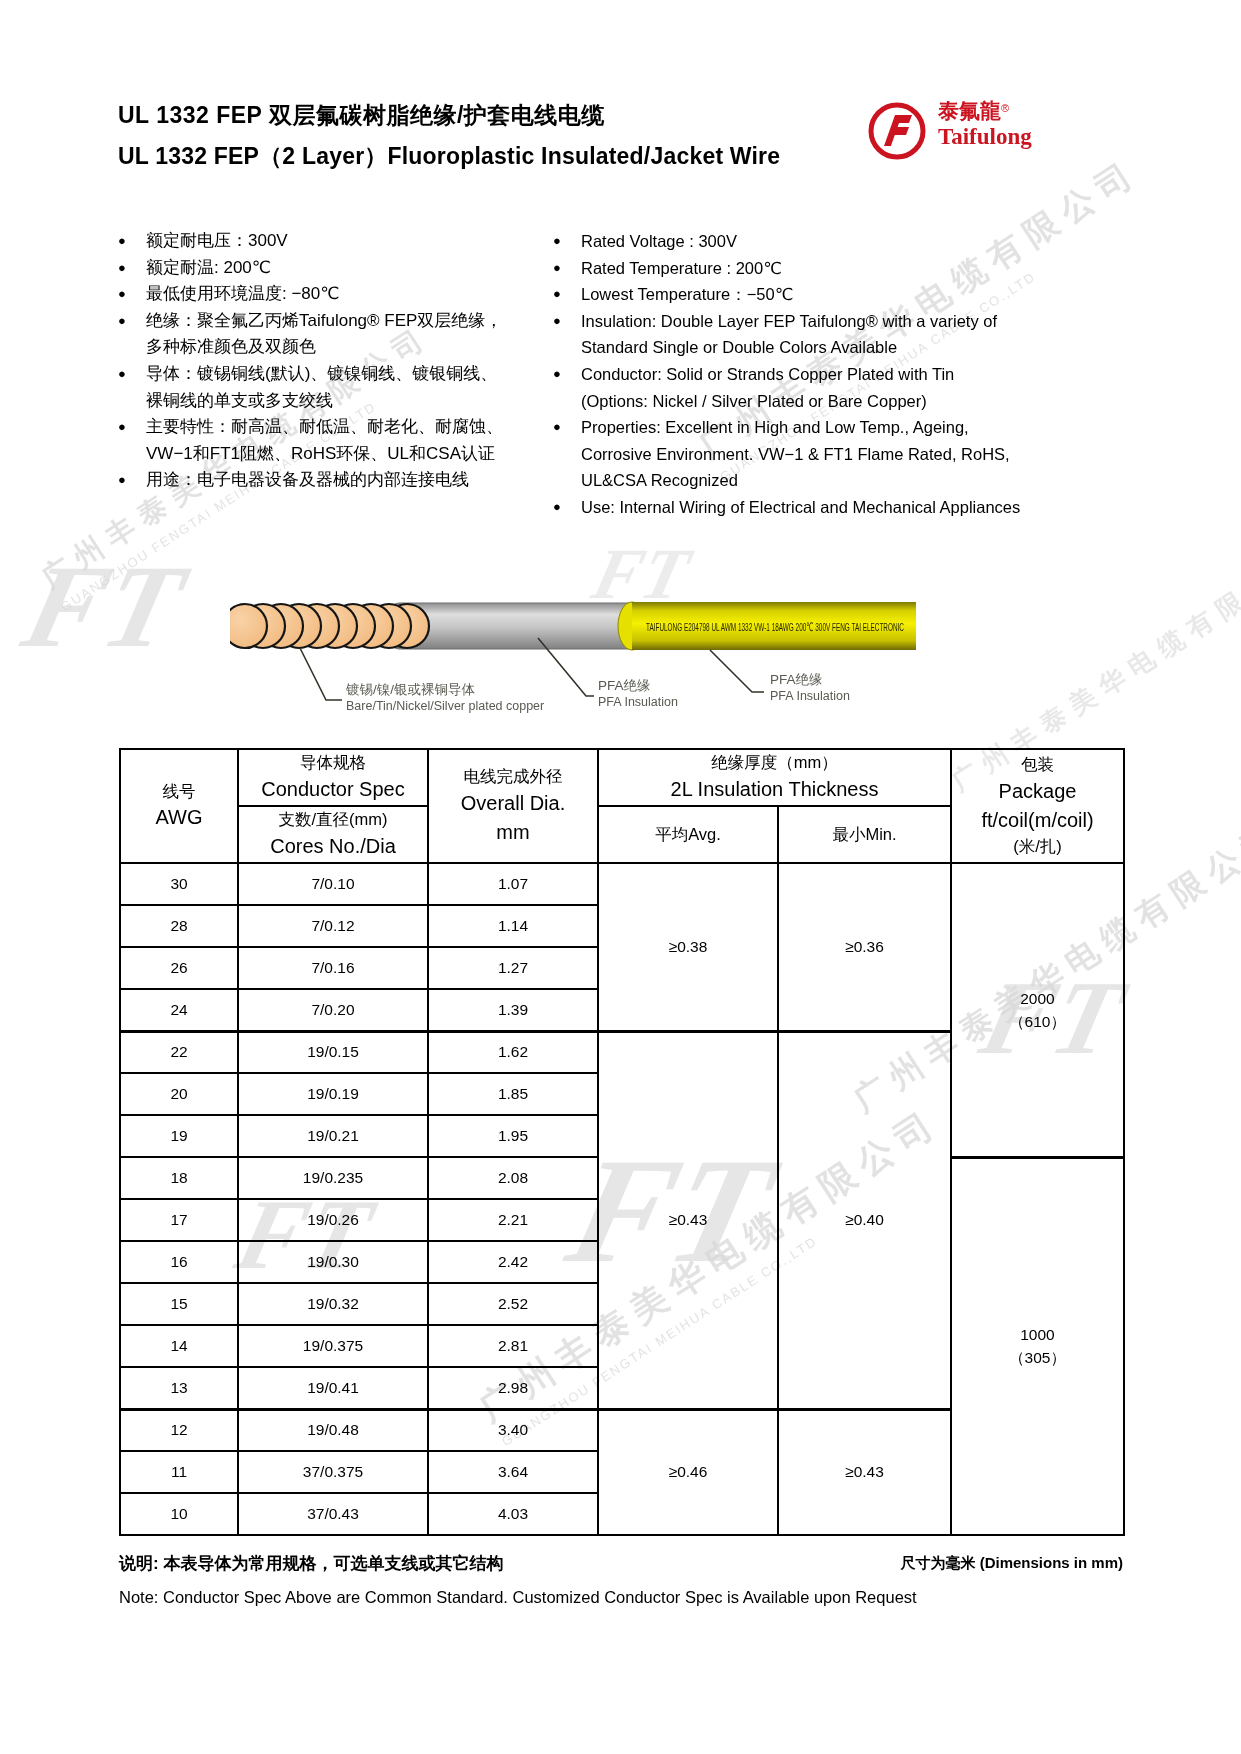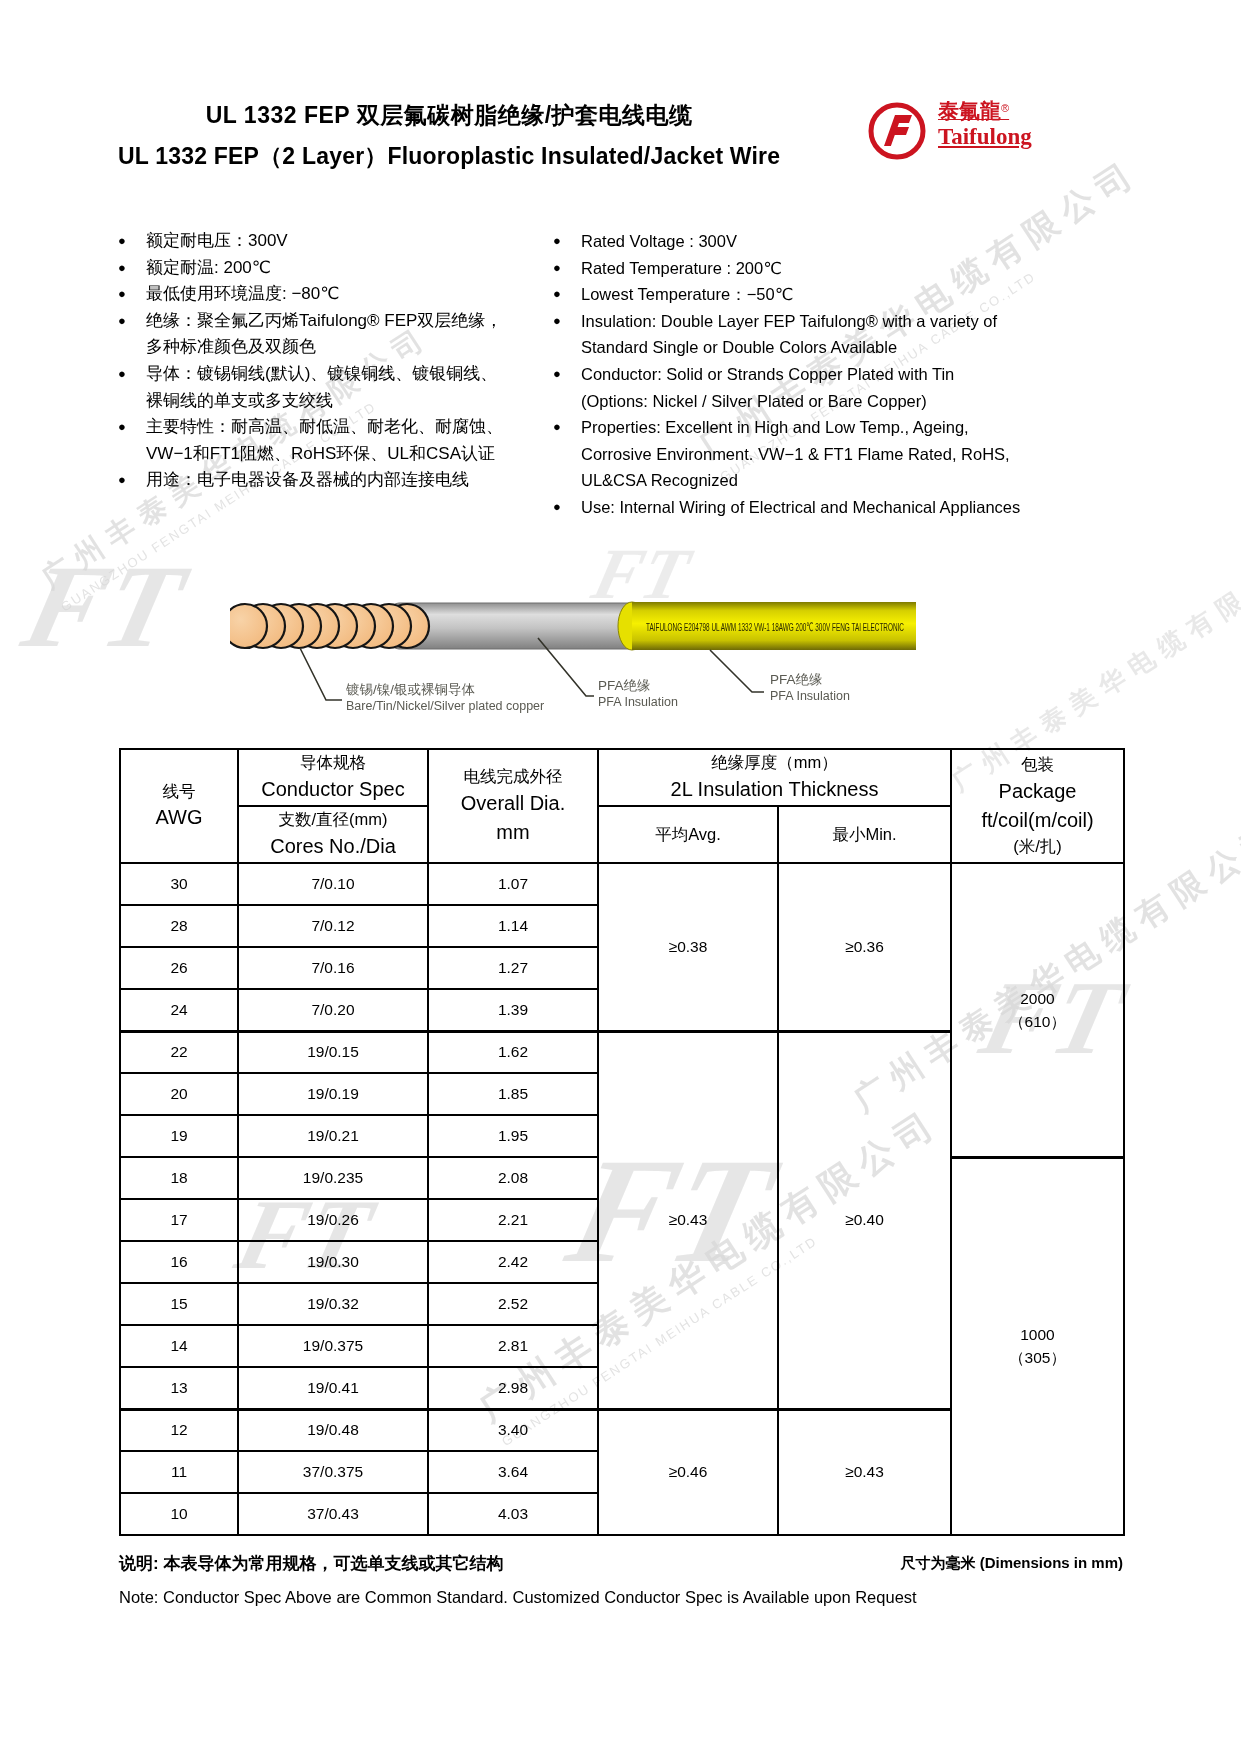--- a/index.html
+++ b/index.html
@@ -16,21 +16,21 @@
   .wm-d{left:845px;top:1085px;font-size:33px;}
   .wm-e{left:945px;top:770px;font-size:26px;opacity:.4;}
   .ftwm{position:absolute;z-index:0;color:#d7d7d7;opacity:.6;font-weight:bold;font-style:italic;
         font-family:"Liberation Serif","DejaVu Serif",serif;transform:skewX(-14deg);line-height:1;}
   .ft1{left:28px;top:548px;font-size:118px;}
   .ft2{left:575px;top:1135px;font-size:150px;}
   .ft3{left:985px;top:965px;font-size:105px;}
   .ft4{left:240px;top:1185px;font-size:100px;}
   .ft5{left:595px;top:538px;font-size:72px;opacity:.45;}
   
-  .title-block{left:118px;top:100px;text-align:center;}
+  .title-block{left:118px;top:100px;}
   .title-cn{font-size:23px;font-weight:bold;letter-spacing:.5px;}
   .title-en{font-size:23px;font-weight:bold;margin-top:10px;letter-spacing:.2px;}
   .logo-block{left:866px;top:100px;display:flex;align-items:flex-start;}
   .logo-text{margin-left:10px;line-height:1.05;}
   .logo-cn{font-size:21px;font-weight:bold;}
   .logo-reg{font-size:11px;vertical-align:super;}
   .logo-en{font-size:23px;font-weight:bold;font-family:"Liberation Serif","DejaVu Serif",serif;margin-top:3px;}
   
   .specs{top:228px;}
   .specs-cn{left:118px;width:440px;}
@@ -94,21 +94,21 @@
     <div class="title-cn">UL 1332 FEP 双层氟碳树脂绝缘/护套电线电缆</div>
     <div class="title-en">UL 1332 FEP（2 Layer）Fluoroplastic Insulated/Jacket Wire</div>
   </div>
 
   <div class="layer logo-block">
     <svg width="62" height="62" viewBox="0 0 62 62">
       <circle cx="31" cy="31" r="26" fill="none" stroke="#cc1420" stroke-width="5"></circle>
       <path d="M18 46 L29 15 L46 15 L43 23 L33 23 L31.6 27 L43 27 L40 35 L28.8 35 L24.9 46 Z" fill="#cc1420"></path>
       <path d="M30 31 L46 31 L44 36 L28.4 36 Z" fill="#ffffff" opacity="0"></path>
     </svg>
-    <div class="logo-text" style="color:#cc1420;text-decoration:underline;">
+    <div class="logo-text" style="color:#cc1420;">
       <div>
         <span class="logo-cn">泰氟龍</span><span class="logo-reg">®</span>
       </div>
       <div class="logo-en">Taifulong</div>
     </div>
   </div>
 
   <div class="layer specs specs-cn" id="specs-cn">
       <div class="spec-item">
         <span class="spec-bullet">●</span>

